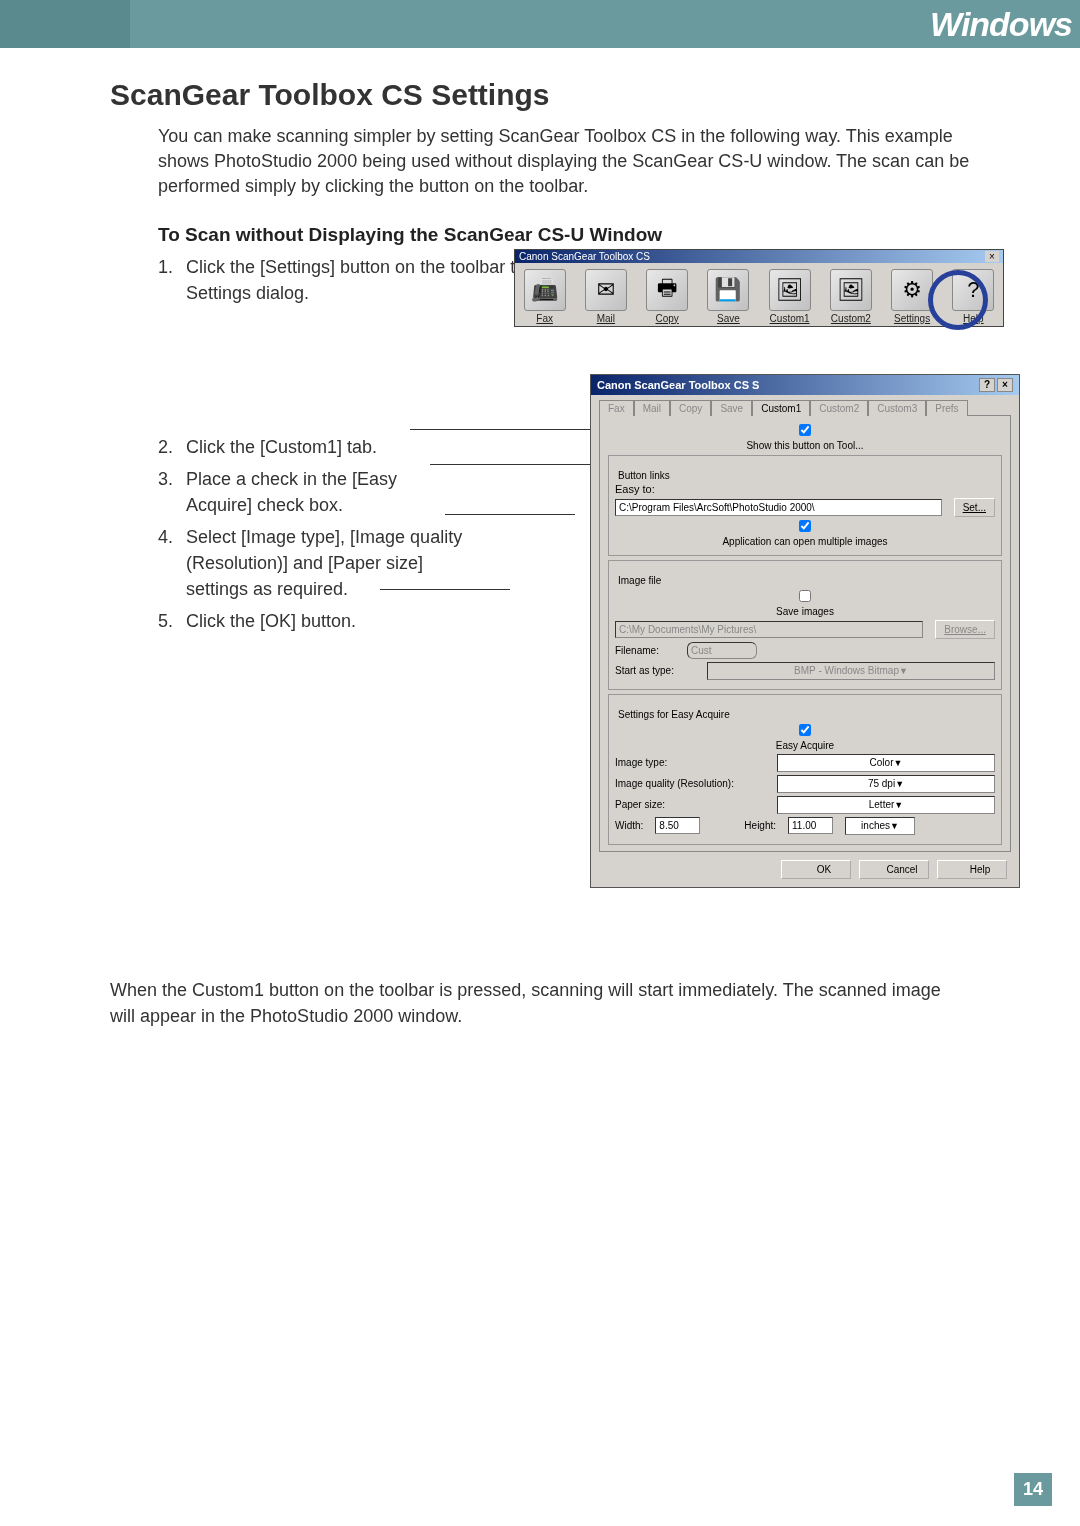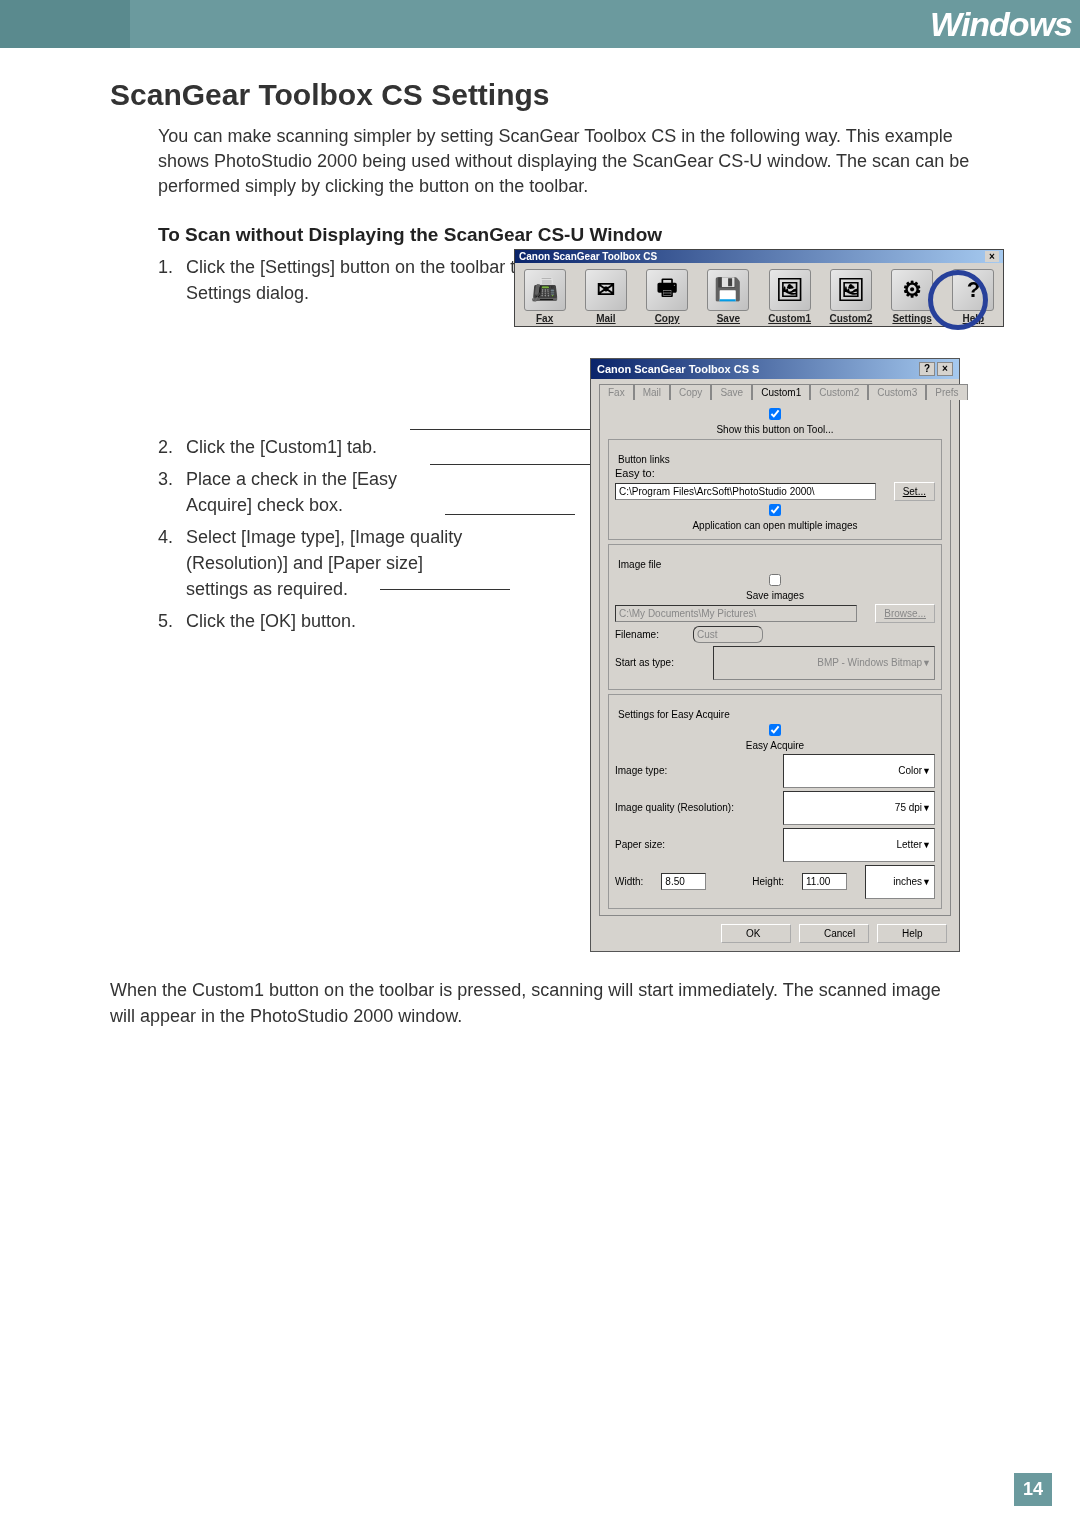--- a/index.html
+++ b/index.html
@@ -18,57 +18,57 @@
   
   .steps-and-shots { position: relative; }
   .step { font-size: 18px; color: #333; margin-left: 48px; line-height: 1.45; display: flex; gap: 8px; margin-bottom: 6px; }
   .step .num { min-width: 20px; }
   
   .step-list-lower { margin-top: 12px; }
   
   .outro { font-size: 18px; color: #333; margin-top: 38px; line-height: 1.4; }
   
   
-  .toolbox-bar { position: absolute; left: 404px; top: -5px; width: 490px; background: #d6d3ce; border: 1px solid #444; font-size: 10px; font-weight: bold; }
+  .toolbox-bar { position: absolute; left: 404px; top: -5px; width: 490px; background: #d6d3ce; border: 1px solid #444; font-size: 10px; }
   .toolbox-titlebar { background: linear-gradient(to right,#0a246a,#a6caf0); color:#fff; font-size:10px; padding:1px 4px; display:flex; justify-content:space-between; }
   .toolbox-btns { display:flex; padding: 6px 6px 2px 6px; gap: 14px; align-items:flex-end; }
   .tb-btn { display:flex; flex-direction:column; align-items:center; width:48px; }
   .tb-ico { width:42px; height:42px; border:1px solid #888; background:linear-gradient(135deg,#e8e8e8,#c0c0c0); border-radius:3px; display:flex; align-items:center; justify-content:center; font-size:22px; }
   .tb-lbl { font-size:10px; margin-top:2px; text-decoration:underline; color:#222; }
   
   
   .callout { position:absolute; border: 5px solid #27409a; border-radius: 50%; }
   .callout-settings { width: 60px; height: 60px; left: 818px; top: 16px; }
   .callout-custom1 { width: 48px; height: 48px; left: 664px; top: 136px; }
   
   
-  .settings-dlg { position: absolute; left: 480px; top: 104px; width: 370px; background:#d6d3ce; border:1px solid #555; font-family: Tahoma, Arial, sans-serif; font-size:11px; color:#000; }
+  .settings-dlg { position: absolute; left: 480px; top: 120px; width: 430px; background:#d6d3ce; border:1px solid #555; font-family: Tahoma, Arial, sans-serif; font-size:11px; color:#000; }
   .dlg-title { background: linear-gradient(to right,#0a246a,#a6caf0); color:#fff; font-weight:bold; font-size:11px; padding:3px 6px; display:flex; justify-content:space-between; align-items:center; }
   .dlg-title-btns { display:flex; gap:2px; }
   .dlg-tcbtn { width:16px; height:14px; background:#d6d3ce; border:1px solid #888; font-size:10px; display:flex; align-items:center; justify-content:center; color:#000; font-weight:bold; }
   .dlg-body { padding: 2px 8px 8px 8px; }
   .tabrow { display:flex; gap:0; border-bottom:1px solid #888; margin-top:2px; }
   .tab { padding:2px 8px; font-size:10px; border:1px solid #888; border-bottom:none; background:#d6d3ce; color:#888; position:relative; top:1px; }
   .tab.active { background:#d6d3ce; color:#000; z-index:2; }
   .panel { border:1px solid #888; border-top:none; padding:6px 8px 6px 8px; background:#d6d3ce; }
   .chk { display:flex; align-items:center; gap:4px; font-size:10px; margin:2px 0;flex-direction:column; }
   .chk input { width:12px; height:12px; }
   .fieldgrp { border:1px solid #999; padding: 4px 6px 6px 6px; margin-top:4px; }
   .fieldgrp-title { font-size:10px; position:relative; top:-10px; background:#d6d3ce; display:inline-block; padding:0 3px;margin-top:20px; }
-  .row { display:flex; align-items:center; gap:18px; margin:3px 0; font-size:10px; }
+  .row { display:flex; align-items:center; gap:12px; margin:3px 0; font-size:10px; }
   .txtin { border:1px inset #888; background:#fff; font-size:10px; padding:1px 3px; height:17px; }
   .txtin.dis { background:#d6d3ce; color:#888; }
   .wbtn { background:#d6d3ce; border:1px outset #fff; font-size:10px; padding:1px 8px; height:19px; text-decoration:underline; }
   .wbtn.dis { color:#888; }
-  .sel { border:1px inset #888; background:#fff; font-size:10px; height:17px; flex:1; padding:16px 3px; display:flex; align-items:center; justify-content:flex-end; }
+  .sel { border:1px inset #888; background:#fff; font-size:10px; height:17px; flex:1; padding:8px 3px; display:flex; align-items:center; justify-content:center; }
   .sel.dis { background:#d6d3ce; color:#888; }
   .sel .arr { font-size:9px; }
   .radio-row { display:flex; align-items:center; gap:3px; font-size:10px; color:#888; }
   .btnrow { display:flex; justify-content:flex-end; gap:8px; padding:8px 4px 0 0; }
-  .btnrow .wbtn { width:70px; text-decoration:none; text-align:left;padding-left:24px; }
+  .btnrow .wbtn { width:70px; text-decoration:none; text-align:center;padding-left:24px; }
   
   .page-num-box { position: fixed; right: 28px; bottom: 20px; }
   .page-num { background:#6b9a9e; color:#fff; font-weight:bold; padding: 6px 9px; font-size:18px; }
   
   
   .lead { position:absolute; border-top:1px solid #333; }
   
 </style>
 </head>
 <body>

